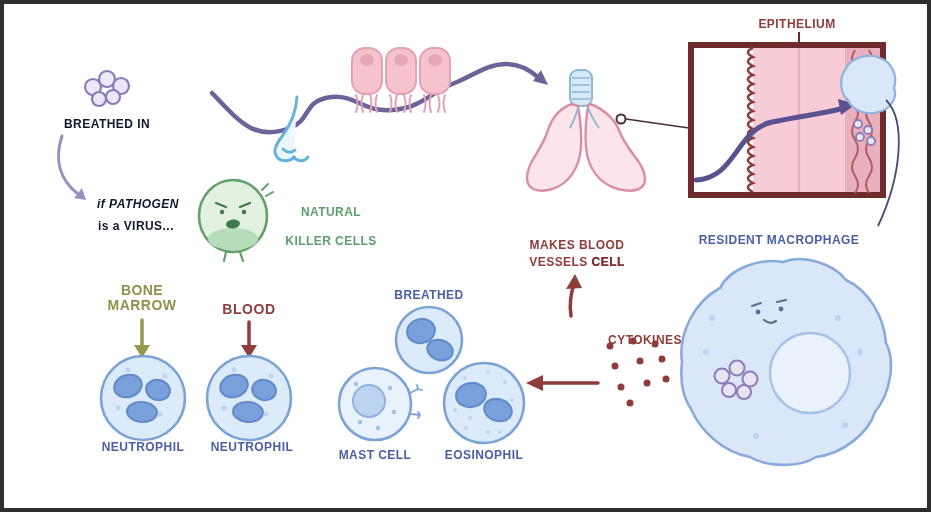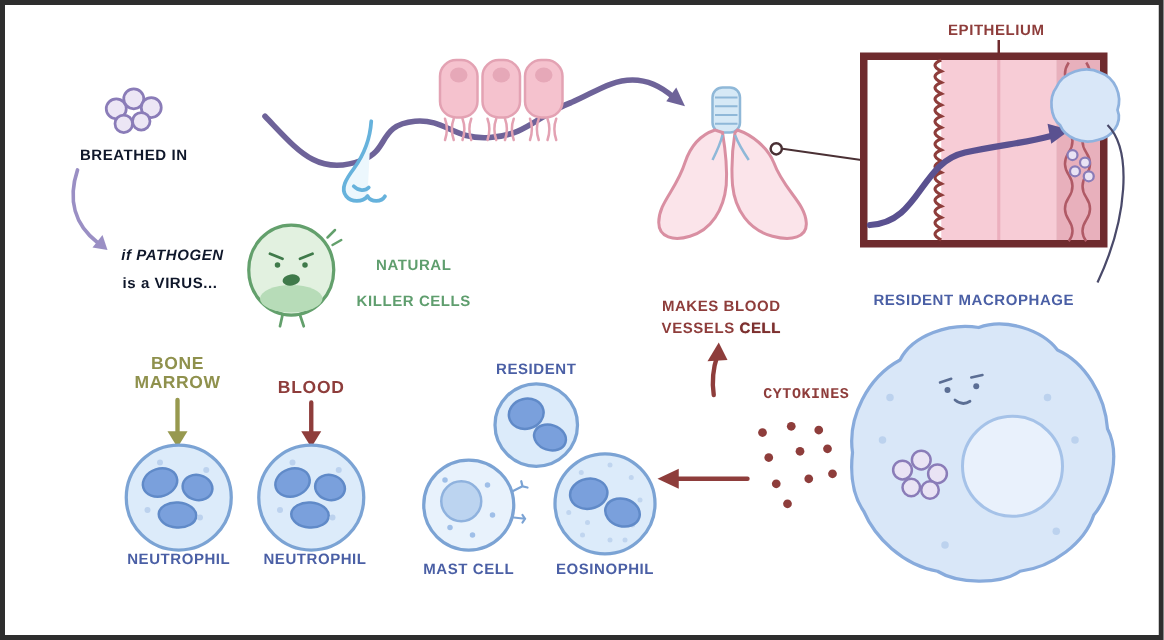--- a/index.html
+++ b/index.html
@@ -243,23 +243,23 @@
 
   <div class="lbl purple" style="left:107px; top:124px;">BREATHED IN</div>
   <div class="lbl purple" style="left:138px; top:204px;font-style:italic;">if PATHOGEN</div>
   <div class="lbl purple" style="left:136px; top:226px;">is a VIRUS...</div>
   <div class="lbl green" style="left:331px; top:212px;">NATURAL</div>
   <div class="lbl green" style="left:331px; top:229px;margin-top:12px;">KILLER CELLS</div>
   <div class="lbl red" style="left:797px; top:24px;">EPITHELIUM</div>
   <div class="lbl navy" style="left:779px; top:240px;">RESIDENT MACROPHAGE</div>
   <div class="lbl red" style="left:577px; top:245px;">MAKES BLOOD</div>
   <div class="lbl red" style="left:577px; top:262px;"><span>VESSELS</span>&nbsp;<span class="leaky">CELL</span></div>
-  <div class="lbl red" style="left:645px; top:315px;font-family:Liberation Mono, monospace;">CYTOKINES</div>
+  <div class="lbl red" style="left:645px; top:340px;">CYTOKINES</div>
   <div class="lbl olive mid" style="left:142px; top:290px;">BONE</div>
   <div class="lbl olive mid" style="left:142px; top:305px;">MARROW</div>
   <div class="lbl red big" style="left:249px; top:309px;">BLOOD</div>
   <div class="lbl navy" style="left:143px; top:447px;">NEUTROPHIL</div>
   <div class="lbl navy" style="left:252px; top:447px;">NEUTROPHIL</div>
-  <div class="lbl navy" style="left:429px; top:295px;">RESIDENT</div>
+  <div class="lbl navy" style="left:429px; top:295px;">BREATHED</div>
   <div class="lbl navy" style="left:375px; top:455px;">MAST CELL</div>
   <div class="lbl navy" style="left:484px; top:455px;">EOSINOPHIL</div>
 
 </div>
 
 </body></html>

